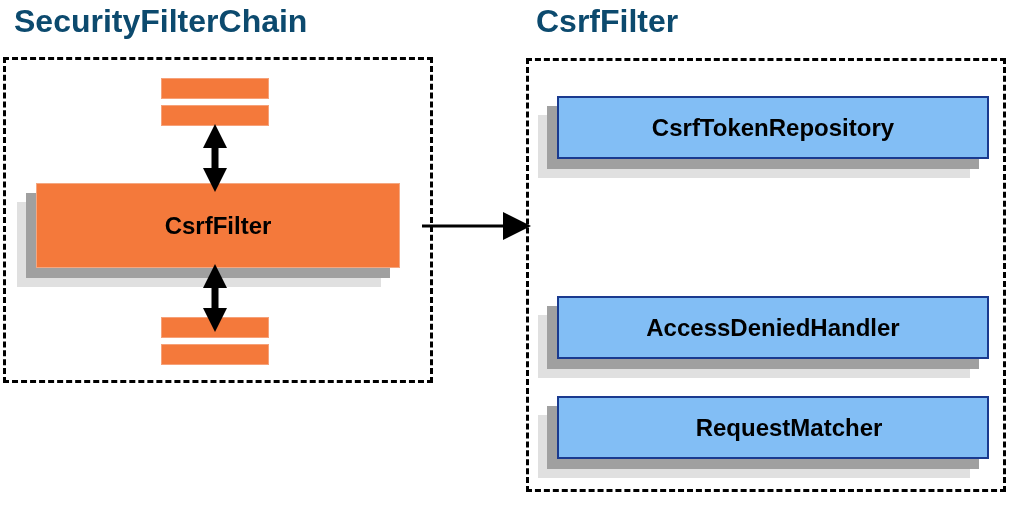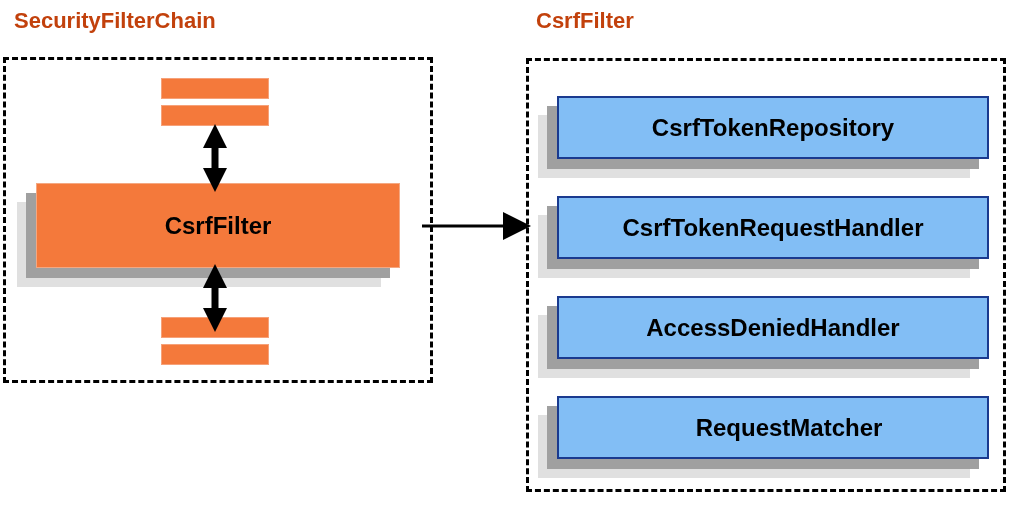--- a/index.html
+++ b/index.html
@@ -14,23 +14,23 @@
     background: #ffffff;
     overflow: hidden;
     font-family: "Liberation Sans", sans-serif;
   }
 
   
   .panel-title {
     position: absolute;
     font-family: "Liberation Sans", sans-serif;
     font-weight: bold;
-    font-size: 22px;
+    font-size: 32px;
     line-height: 30px;
-    color: #c2410c;
+    color: #0c4a6e;
     white-space: nowrap;
   }
   #title-left  { left: 14px;  top: 6px; }
   #title-right { left: 536px; top: 6px; }
 
   
   .dashed-panel {
     position: absolute;
     border: 3px dashed #000000;
     background: transparent;
@@ -109,25 +109,20 @@
   <div class="bar" style="left:161px; top:344px; width:108px; height:21px;"></div>
 
   <div class="dashed-panel" id="panel-right"></div>
 
   <div class="stack blue" style="left:538px; top:96px; width:451px; height:82px;">
     <div class="shadow-light" style="width:432px; height:63px;"></div>
     <div class="shadow-dark" style="width:432px; height:63px;"></div>
     <div class="face" style="width:432px; height:63px;">CsrfTokenRepository</div>
   </div>
 
-  <div class="stack blue" style="left:538px; top:196px; width:451px; height:82px;">
-    <div class="shadow-light" style="width:432px; height:63px;"></div>
-    <div class="shadow-dark" style="width:432px; height:63px;"></div>
-    <div class="face" style="width:432px; height:63px;">CsrfTokenRequestHandler</div>
-  </div>
 
   <div class="stack blue" style="left:538px; top:296px; width:451px; height:82px;text-align:center;">
     <div class="shadow-light" style="width:432px; height:63px;"></div>
     <div class="shadow-dark" style="width:432px; height:63px;"></div>
     <div class="face" style="width:432px; height:63px;">AccessDeniedHandler</div>
   </div>
 
   <div class="stack blue" style="left:538px; top:396px; width:451px; height:82px;">
     <div class="shadow-light" style="width:432px; height:63px;"></div>
     <div class="shadow-dark" style="width:432px; height:63px;"></div>

